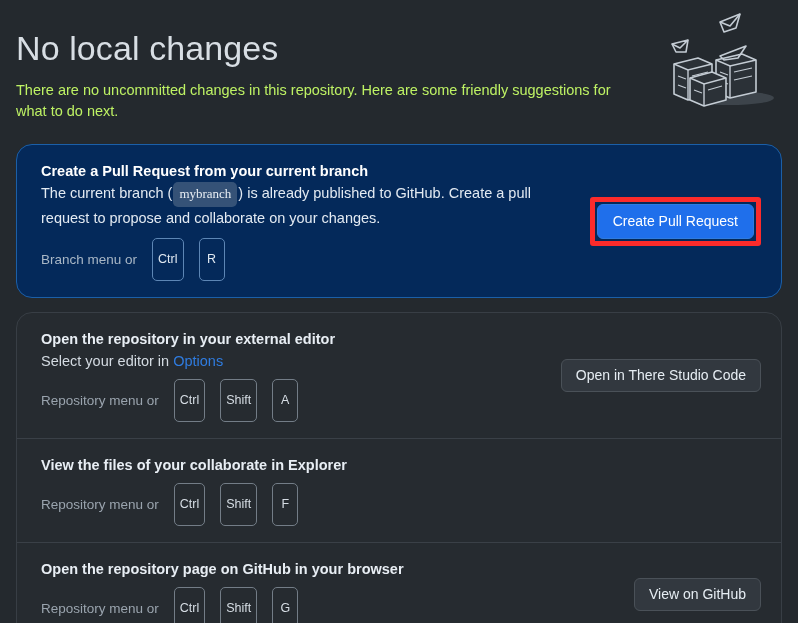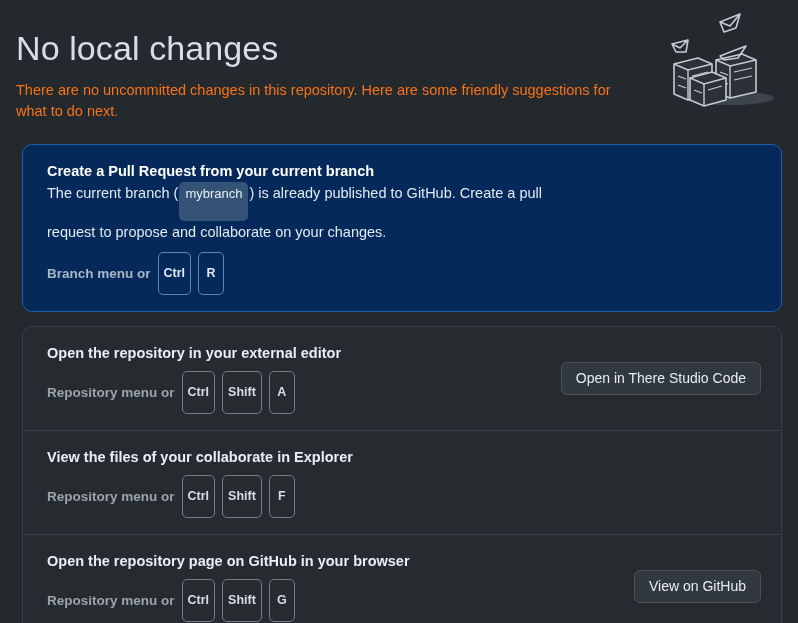--- a/index.html
+++ b/index.html
@@ -25,43 +25,42 @@
     font-size: 34px;
     font-weight: 300;
     line-height: 44px;
     color: #d8dee4;
     margin: 0;
     letter-spacing: 0.1px;
   }
   .page-subtitle {
     font-size: 14.5px;
     line-height: 21px;
-    color: #f97316;
+    color: #bef264;
     margin: 10px 0 0 0;
     max-width: 620px;
   }
 
   
   .illustration {
     position: absolute;
     top: 2px;
     right: 10px;
     width: 130px;
     height: 110px;
   }
 
   
   .cards {
     padding: 0 16px;
     margin-top: 22px;
   }
   .card {
-    border-radius: 10px;
+    border-radius: 16px;
     box-sizing: border-box;
-    margin-left: 6px;
   }
   .card-primary {
     background: #04295a;
     border: 1px solid #1b5fa8;
     margin-bottom: 14px;
   }
   .card-secondary {
     background: #262b30;
     border: 1px solid #383e45;
   }
@@ -103,39 +102,38 @@
   .card-primary .row-desc { color: #e3eaf2; }
 
   .row-hint {
     font-size: 13.5px;
     line-height: 20px;
     color: #9aa4ae;
     margin-top: 7px;
     display: flex;
     align-items: center;
     flex-wrap: wrap;
-    gap: 0;
-    font-weight: bold;
+    gap: 8px;
   }
   .card-primary .row-hint { color: #a9b7c6; margin-top: 9px; }
 
   .link {
     color: #2f7ce0;
     text-decoration: none;
     cursor: pointer;
   }
 
   .branch-chip {
     display: inline-block;
-    font-family: Liberation Sans, sans-serif;
+    font-family: Liberation Serif, serif;
     font-size: 13px;
     background: rgba(170,180,190,0.30);
     color: #e8eef4;
     border-radius: 5px;
-    padding: 1px 6px 16px 6px;
+    padding: 1px 6px 2px 6px;
     margin: 0 1px;
     vertical-align: baseline;
   }
 
   .kbd {
     display: inline-flex;
     align-items: center;
     justify-content: center;
     min-width: 14px;
     height: 17px;
@@ -224,28 +222,36 @@
         <div class="row-title">Create a Pull Request from your current branch</div>
         <div class="row-desc">
           <span>The current branch (</span><span class="branch-chip">mybranch</span><span>) is already published to GitHub. Create a pull request to propose and collaborate on your changes.</span>
         </div>
         <div class="row-hint">
           <span>Branch menu or</span>
           <span class="kbd">Ctrl</span>
           <span class="kbd">R</span>
         </div>
       </div>
+      <div class="row-actions">
+        <span class="highlight-box">
+          <button class="btn btn-primary">Create Pull Request</button>
+        </span>
+      </div>
     </div>
   </div>
 
   <div class="card card-secondary">
 
     <div class="row">
       <div class="row-text">
         <div class="row-title">Open the repository in your external editor</div>
+        <div class="row-desc">
+          <span>Select your editor in </span><a class="link">Options</a>
+        </div>
         <div class="row-hint">
           <span>Repository menu or</span>
           <span class="kbd">Ctrl</span>
           <span class="kbd">Shift</span>
           <span class="kbd">A</span>
         </div>
       </div>
       <div class="row-actions">
         <button class="btn">Open in There Studio Code</button>
       </div>

